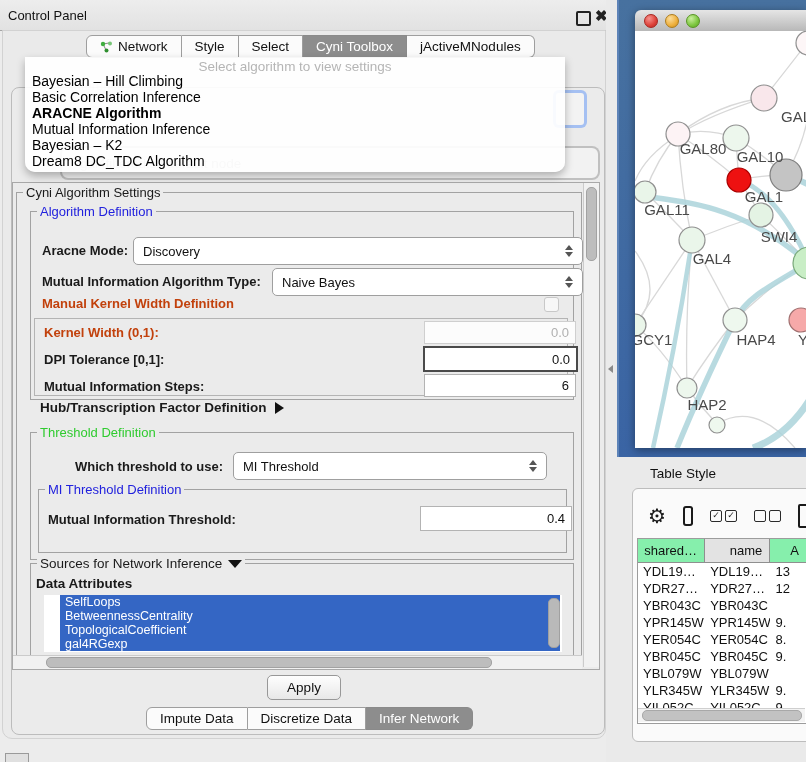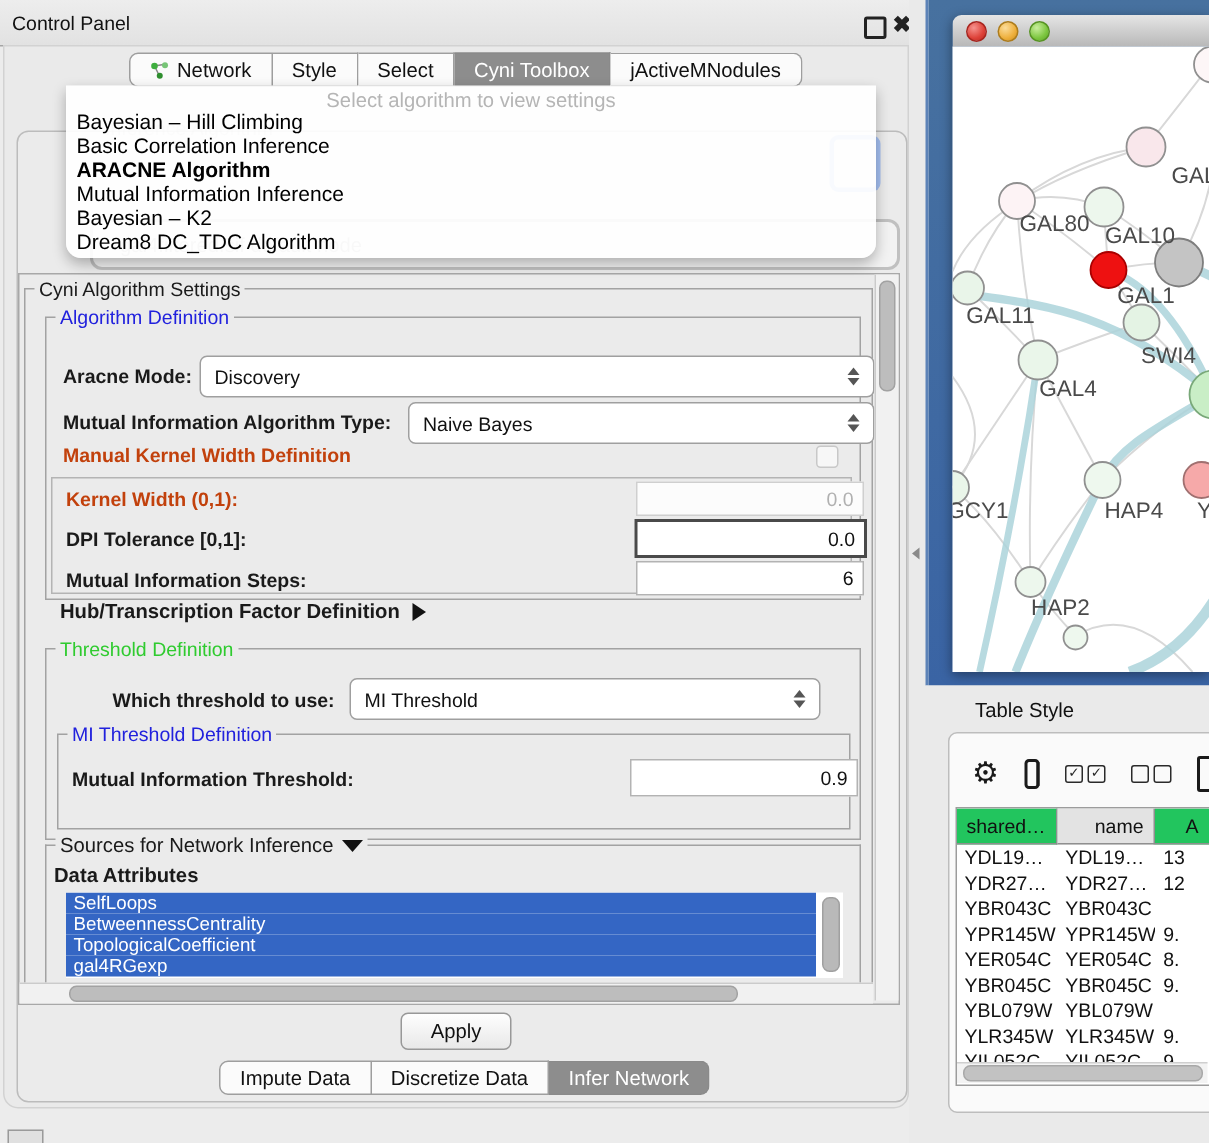--- a/index.html
+++ b/index.html
@@ -23,21 +23,21 @@
   .tab:first-child{border-left:1px solid #9e9e9e;border-radius:6px 0 0 6px;}
   .tab:last-child{border-radius:0 6px 6px 0;}
   .tab.sel{background:#8d8d8d;color:#fff;border-color:#8a8a8a;}
   
   #faint-label{left:70px;top:78px;font-size:13px;color:rgba(0,0,0,0.13);z-index:1;}
   #faint-combo-frag{left:553px;top:90px;width:28px;height:32px;border:3px solid rgba(100,150,240,0.55);
     border-radius:6px;background:rgba(255,255,255,0.4);z-index:1;}
   #faint-combo{left:60px;top:146px;width:518px;height:30px;border:2px solid rgba(130,130,130,0.45);
     border-radius:8px;background:rgba(246,246,246,0.6);z-index:1;font-size:13.5px;
     color:rgba(60,60,60,0.4);display:flex;align-items:center;padding-left:18px;}
-  #dd-popup{left:44px;top:57px;width:540px;height:115px;background:rgba(255,255,255,0.92);
+  #dd-popup{left:25px;top:57px;width:540px;height:115px;background:rgba(255,255,255,0.92);
     border-radius:0 0 10px 10px;box-shadow:0 4px 9px rgba(0,0,0,0.28);z-index:2;}
   #dd-prompt{left:0;right:0;top:2px;text-align:center;font-size:13.5px;color:#b5b5b5;}
   .dd-item{position:absolute;left:5px;right:5px;height:16px;font-size:14px;color:#000;
     line-height:16px;padding-left:2px;}
   .dd-item.bold{font-weight:bold;}
   
   #scrollpane{left:12px;top:182px;width:586px;height:486px;border:1px solid #a8a8a8;background:#ebebeb;}
   .grp{position:absolute;border:1px solid #a2a2a2;}
   .grp-lbl{position:absolute;top:-8px;left:6px;background:#ebebeb;padding:0 3px;font-size:13px;
     white-space:nowrap;}
@@ -57,21 +57,21 @@
   .field.focus{border:2px solid #4a4a4a;}
   #manual-checkbox{left:544px;top:297px;width:13px;height:13px;border:1px solid #c8c8c8;
     border-radius:3px;background:#f7f7f7;}
   .arrow-right{display:inline-block;width:0;height:0;border-top:6px solid transparent;
     border-bottom:6px solid transparent;border-left:9px solid #111;margin-left:8px;
     vertical-align:middle;}
   .arrow-down-sm{display:inline-block;width:0;height:0;border-left:7px solid transparent;
     border-right:7px solid transparent;border-top:8px solid #111;margin-left:6px;vertical-align:middle;}
   #attr-list{left:44px;top:595px;width:518px;height:57px;background:#fff;overflow:hidden;}
   .attr-item{height:14px;line-height:14px;background:#3466c4;color:#fff;font-size:12.5px;
-    padding-left:5px;width:495px;}
+    padding-left:5px;width:495px;margin-left:16px;}
   #attr-scroll{left:548px;top:598px;width:10px;height:48px;background:#b9b9b9;border-radius:5px;
     border:1px solid #a0a0a0;}
   
   #vscroll-track{left:583px;top:183px;width:15px;height:484px;background:#f1f1f1;
     border-left:1px solid #cbcbcb;}
   #vscroll-thumb{left:586px;top:187px;width:9px;height:72px;background:#bdbdbd;border:1px solid #a2a2a2;
     border-radius:5px;}
   #hscroll-track{left:13px;top:655px;width:569px;height:13px;background:#f1f1f1;
     border-top:1px solid #cbcbcb;}
   #hscroll-thumb{left:46px;top:657px;width:444px;height:9px;background:#bdbdbd;border:1px solid #a2a2a2;
@@ -114,21 +114,21 @@
   .chkpair{display:flex;gap:3px;}
   .chk{width:10px;height:10px;border:1.5px solid #2a2a2a;border-radius:2px;font-size:9px;
     line-height:9px;color:#2a2a2a;text-align:center;}
   #doc-icon{width:16px;height:20px;border:2px solid #1a1a1a;border-radius:2px;flex:none;}
   #tp-table{left:637px;top:538px;width:169px;height:184px;border:1px solid #9c9c9c;background:#fff;
     overflow:hidden;font-size:13px;}
   .th-row{display:flex;height:24px;}
   .th{display:flex;align-items:center;justify-content:flex-end;padding-right:7px;
     border-right:1px solid #8f8f8f;border-bottom:1px solid #8f8f8f;box-sizing:border-box;
     font-size:13px;color:#111;}
-  .th.blue-h{background:#22c55e;} .th.gray-h{background:#e3e3e3;}
+  .th.blue-h{background:#86efac;} .th.gray-h{background:#e3e3e3;}
   .tr{display:flex;height:17px;line-height:17px;}
   .td{padding-left:5px;box-sizing:border-box;white-space:nowrap;overflow:hidden;color:#111;}
   #tbl-hscroll{left:638px;top:708px;width:167px;height:13px;background:#f3f3f3;
     border-top:1px solid #cfcfcf;}
   #tbl-hthumb{left:642px;top:710px;width:158px;height:9px;background:#c2c2c2;border:1px solid #a8a8a8;
     border-radius:5px;}
 </style>
 </head>
 <body>
 
@@ -248,21 +248,21 @@
       <span class="tri-up"></span>
       <span class="tri-down"></span>
     </span>
 </div>
 
 <div class="grp" style="left:38px;top:489px;width:527px;height:62px;">
   <span class="grp-lbl blue">MI Threshold Definition</span>
 </div>
 <div class="flabel" style="left:48px;top:512px;">Mutual Information Threshold:</div>
 <div class="field" style="left:420px;top:506px;width:138px;height:23px;">
-  <span>0.9</span>
+  <span>0.4</span>
 </div>
 
 <div class="grp" style="left:30px;top:563px;width:542px;height:99px;border-bottom:none;">
   <span class="grp-lbl black" style="font-size:13.5px;">
     <span>Sources for Network Inference</span><span class="arrow-down-sm"></span>
   </span>
 </div>
 <div class="flabel" style="left:36px;top:576px;font-size:13.5px;">Data Attributes</div>
 
 <div class="abs" id="attr-list">

